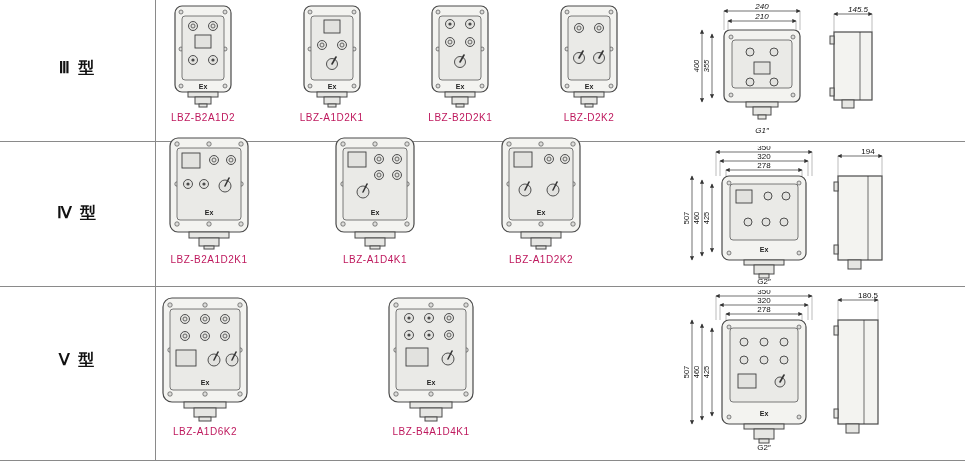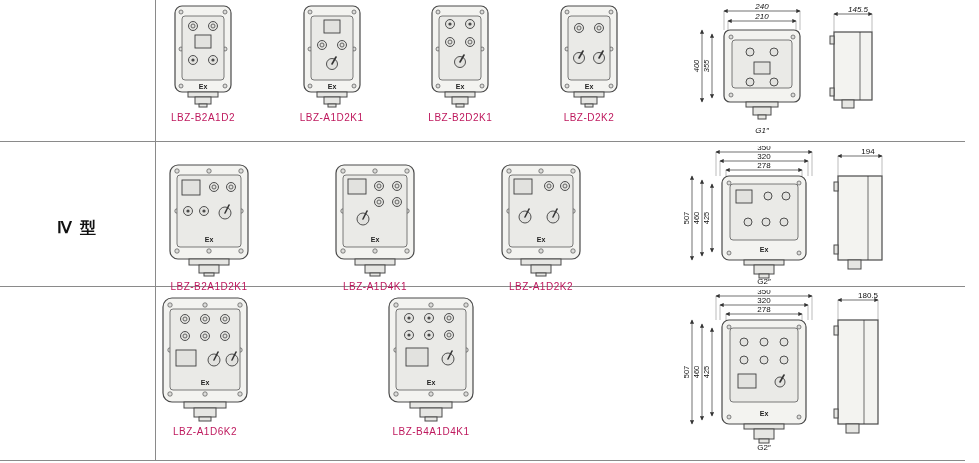--- a/index.html
+++ b/index.html
@@ -32,21 +32,23 @@
 </head>
 <body>
 
 <div class="page">
 
   <div class="vline" style="left:155px;"></div>
   <div class="hline" style="top:141px;"></div>
   <div class="hline" style="top:286px;"></div>
   <div class="hline" style="top:460px;"></div>
 
-  <div class="type-label" style="top:218px;">Ⅳ 型</div>
+  <div class="type-label" style="top:58px;">Ⅲ 型</div>
+  <div class="type-label" style="top:203px;">Ⅳ 型</div>
+  <div class="type-label" style="top:350px;">Ⅴ 型</div>
 
   <div class="products" style="left:168px;top:4px;width:456px;">
 
     <div class="product">
       <svg width="70" height="104" viewBox="0 0 70 104">
         <rect class="body" x="7" y="2" width="56" height="86" rx="7"></rect>
         <circle class="bolt" cx="13" cy="8" r="2"></circle>
           <circle class="bolt" cx="57" cy="8" r="2"></circle>
         <circle class="bolt" cx="13" cy="82" r="2"></circle>
           <circle class="bolt" cx="57" cy="82" r="2"></circle>
@@ -195,21 +197,21 @@
 
       <line class="dim" x1="20" y1="28" x2="20" y2="100" marker-start="url(#arrA)" marker-end="url(#arrA)"></line>
       <text class="dimtext-sm" x="17" y="64" text-anchor="middle" transform="rotate(-90 17 64)">400</text>
       <line class="dim" x1="30" y1="32" x2="30" y2="96" marker-start="url(#arrA)" marker-end="url(#arrA)"></line>
       <text class="dimtext-sm" x="27" y="64" text-anchor="middle" transform="rotate(-90 27 64)">355</text>
 
       <text class="dimtext" x="80" y="131" text-anchor="middle">G1″</text>
     </svg>
   </div>
 
-  <div class="products" style="left:165px;top:163px;width:420px;">
+  <div class="products" style="left:165px;top:136px;width:420px;">
 
     <div class="product">
       <svg width="88" height="114" viewBox="0 0 88 114">
         <rect class="body" x="5" y="2" width="78" height="94" rx="8"></rect>
         <circle class="bolt" cx="12" cy="8" r="2.2"></circle>
           <circle class="bolt" cx="76" cy="8" r="2.2"></circle>
         <circle class="bolt" cx="12" cy="88" r="2.2"></circle>
           <circle class="bolt" cx="76" cy="88" r="2.2"></circle>
         <circle class="bolt" cx="12" cy="48" r="2.2"></circle>
           <circle class="bolt" cx="76" cy="48" r="2.2"></circle>

